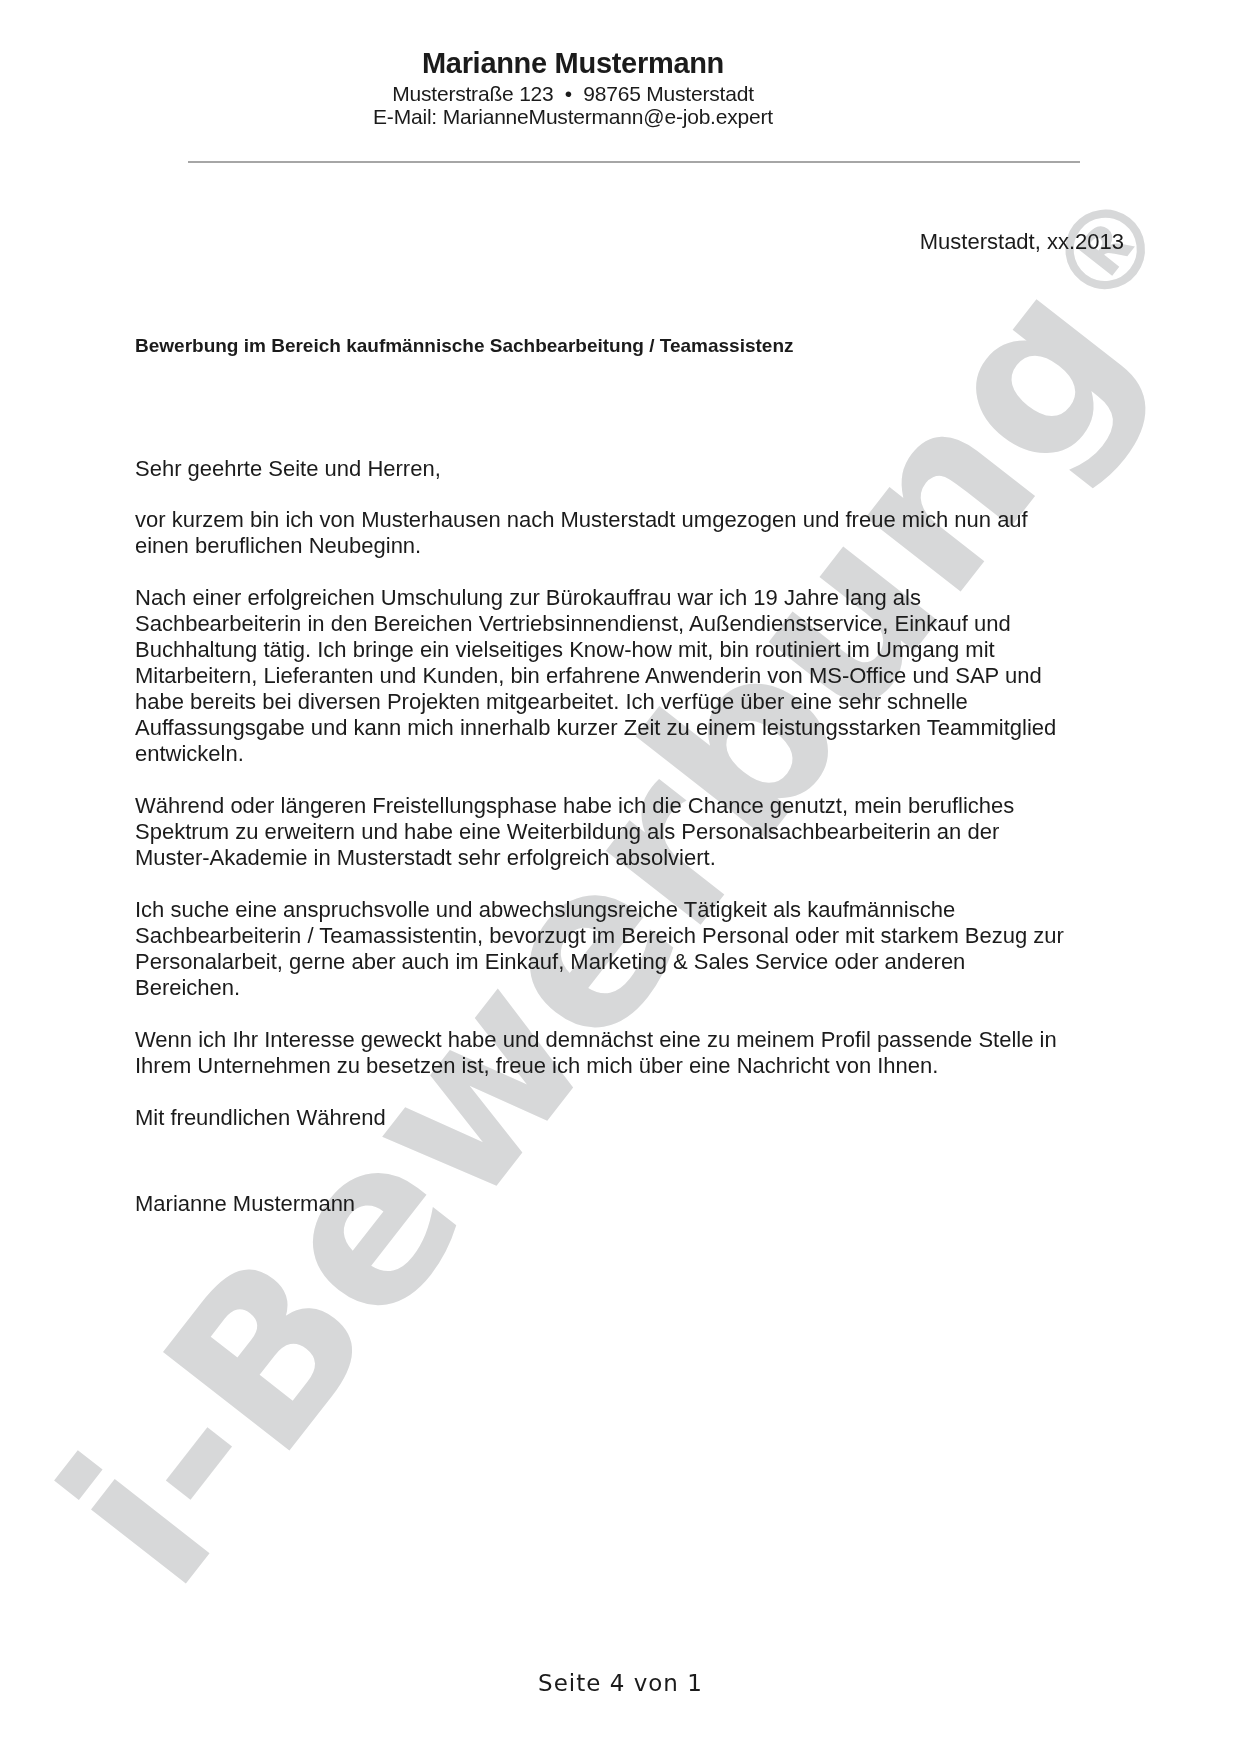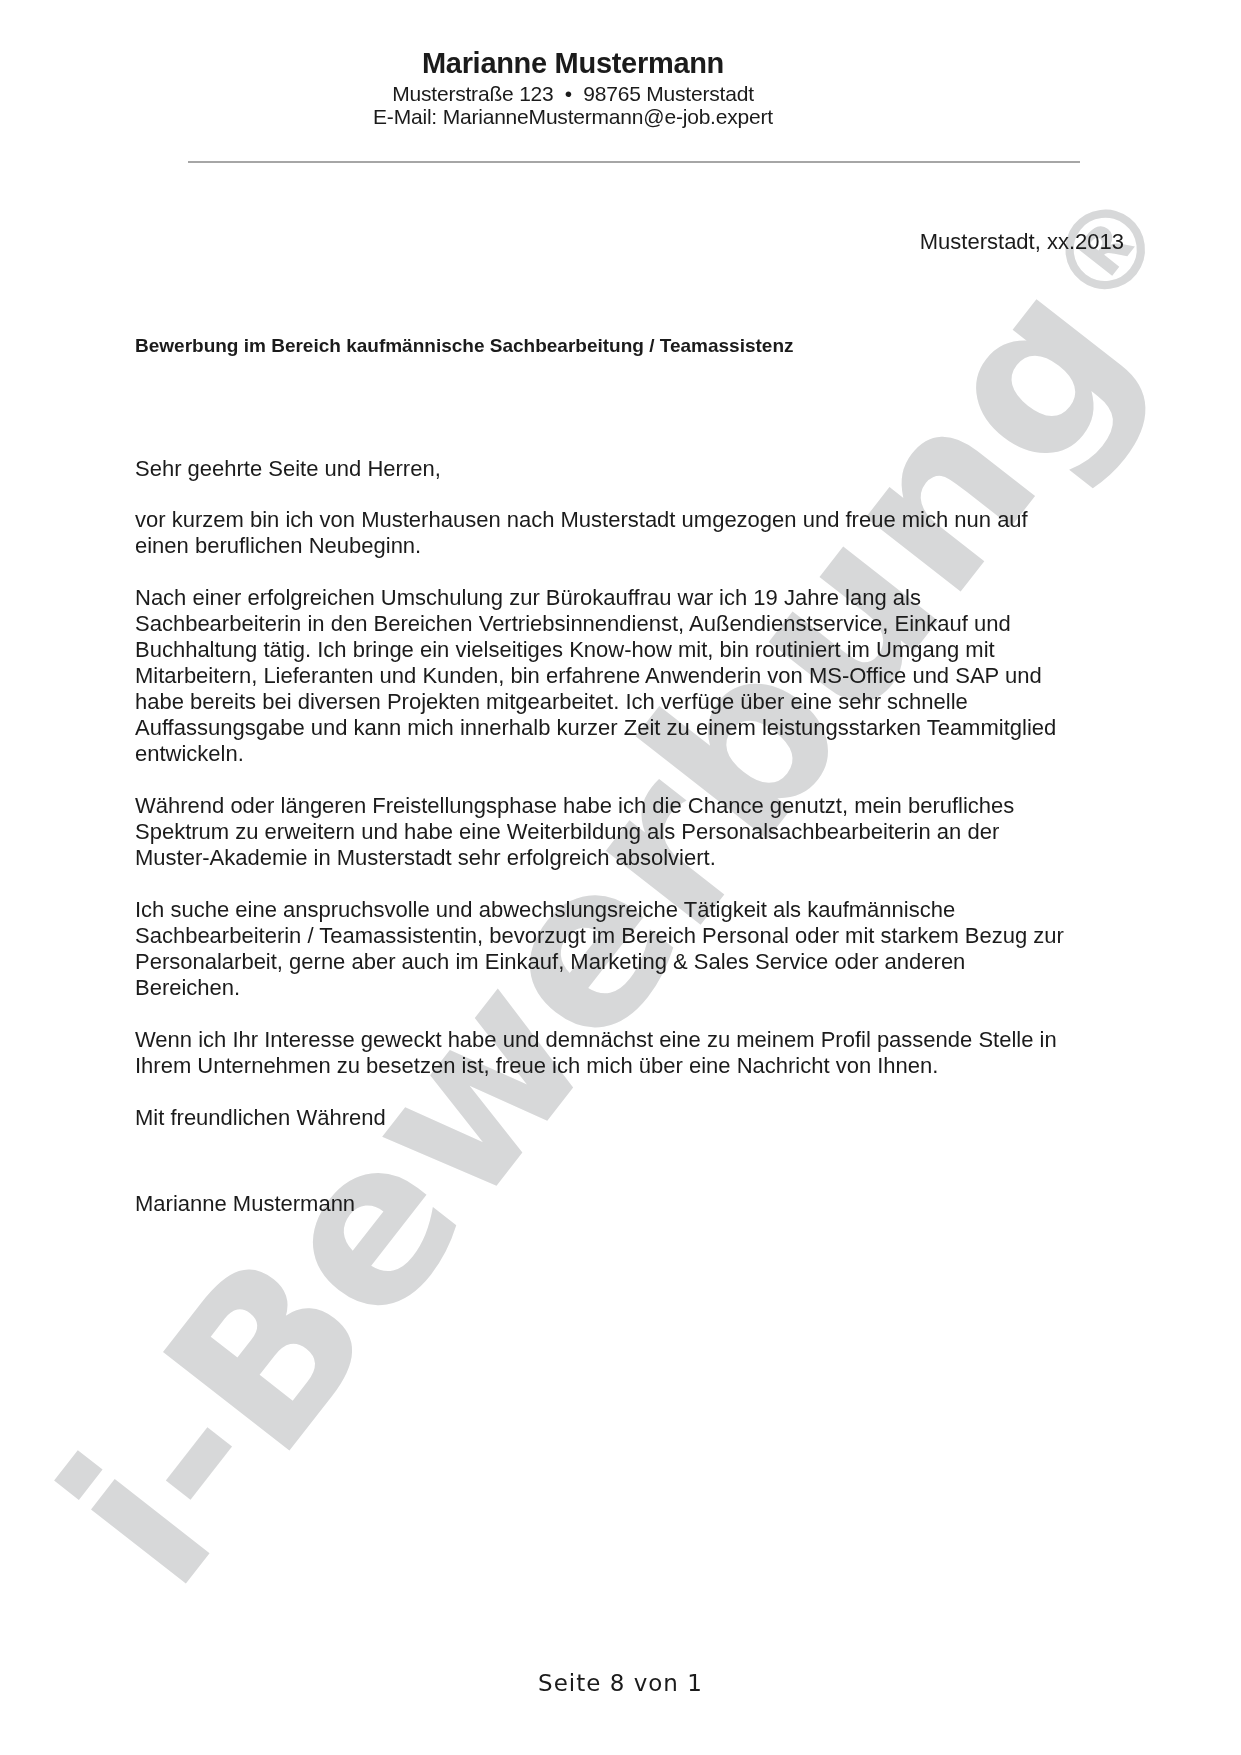--- a/index.html
+++ b/index.html
@@ -169,15 +169,15 @@
 
     <p class="para">Wenn ich Ihr Interesse geweckt habe und demnächst eine zu meinem Profil passende Stelle in
 Ihrem Unternehmen zu besetzen ist, freue ich mich über eine Nachricht von Ihnen.</p>
 
     <p class="closing">Mit freundlichen Während</p>
 
     <p class="signature">Marianne Mustermann</p>
 
   </div>
 
-  <div class="footer">Seite 8 von 1</div>
+  <div class="footer">Seite 4 von 1</div>
 
 </div>
 
 </body></html>

